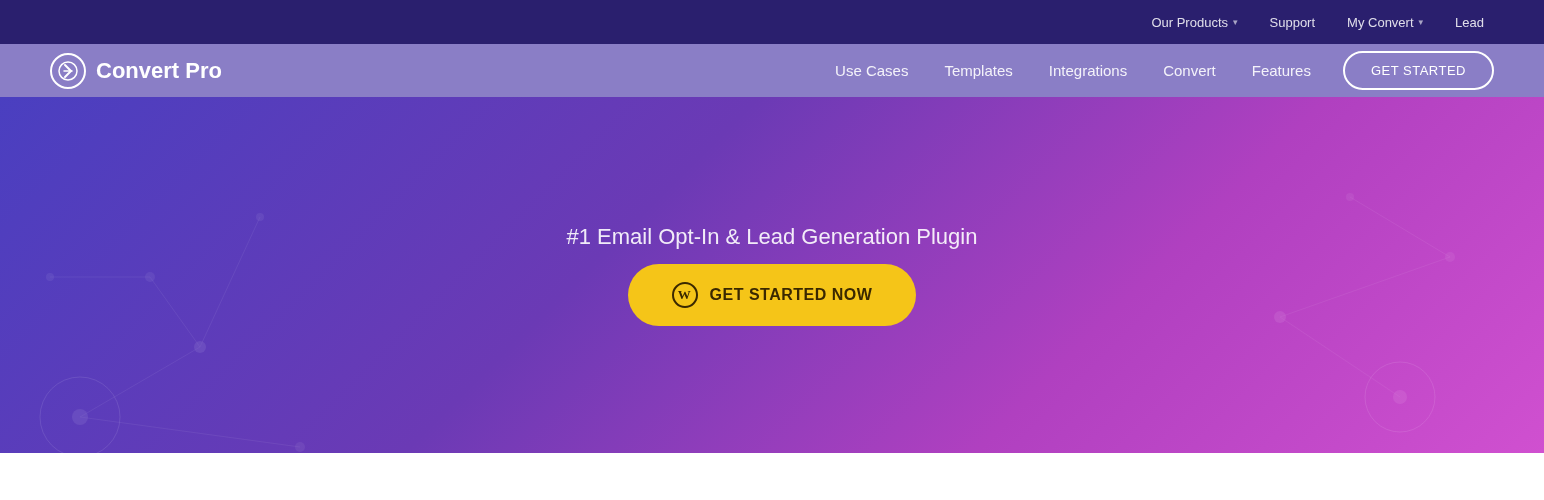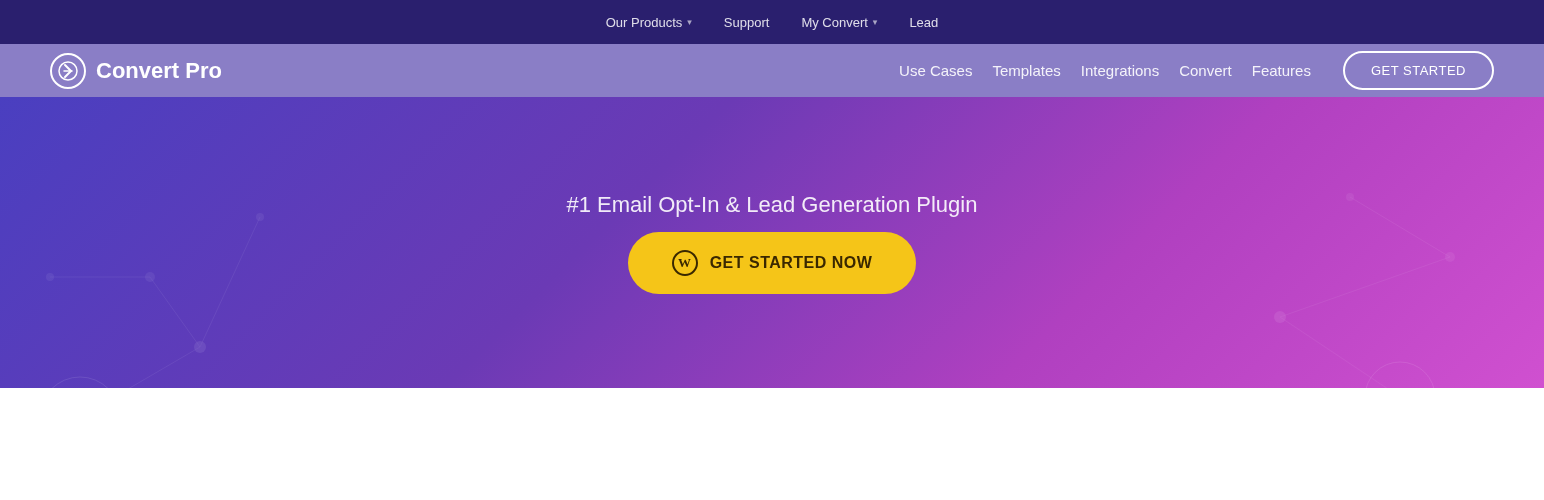--- a/index.html
+++ b/index.html
@@ -4,21 +4,21 @@
   <style>
     * { margin: 0; padding: 0; box-sizing: border-box; }
     body { width: 1544px; height: 500px; overflow: hidden; font-family: 'Segoe UI', Arial, sans-serif; }
 
     
     .top-bar {
       background: #2a1f6e;
       height: 44px;
       display: flex;
       align-items: center;
-      justify-content: center;
+      justify-content: flex-end;
       padding: 0 60px;
       gap: 32px;
     }
     .top-bar a {
       color: rgba(255,255,255,0.85);
       font-size: 13px;
       text-decoration: none;
       display: flex;
       align-items: center;
       gap: 5px;
@@ -55,21 +55,21 @@
       border-radius: 50%;
       display: flex;
       align-items: center;
       justify-content: center;
       font-size: 16px;
       color: white;
     }
     .nav-links {
       display: flex;
       align-items: center;
-      gap: 20px;
+      gap: 36px;
       margin-left: auto;
       margin-right: 32px;
     }
     .nav-links a {
       color: rgba(255,255,255,0.9);
       font-size: 15px;
       text-decoration: none;
       font-weight: 400;
     }
     .get-started-btn {
@@ -82,23 +82,24 @@
       letter-spacing: 0.5px;
       text-decoration: none;
       white-space: nowrap;
       background: transparent;
       cursor: pointer;
     }
 
     
     .hero {
       position: relative;
-      height: 291px;
+      height: 356px;
       display: flex;
       flex-direction: column;
+      align-items: center;
       justify-content: center;
       overflow: hidden;
       background: linear-gradient(135deg, #4a3fc0 0%, #6b3ab5 40%, #b040c0 70%, #d050d0 100%);
     }
 
     
     .hero-bg {
       position: absolute;
       top: 0; left: 0; right: 0; bottom: 0;
       opacity: 0.2;

